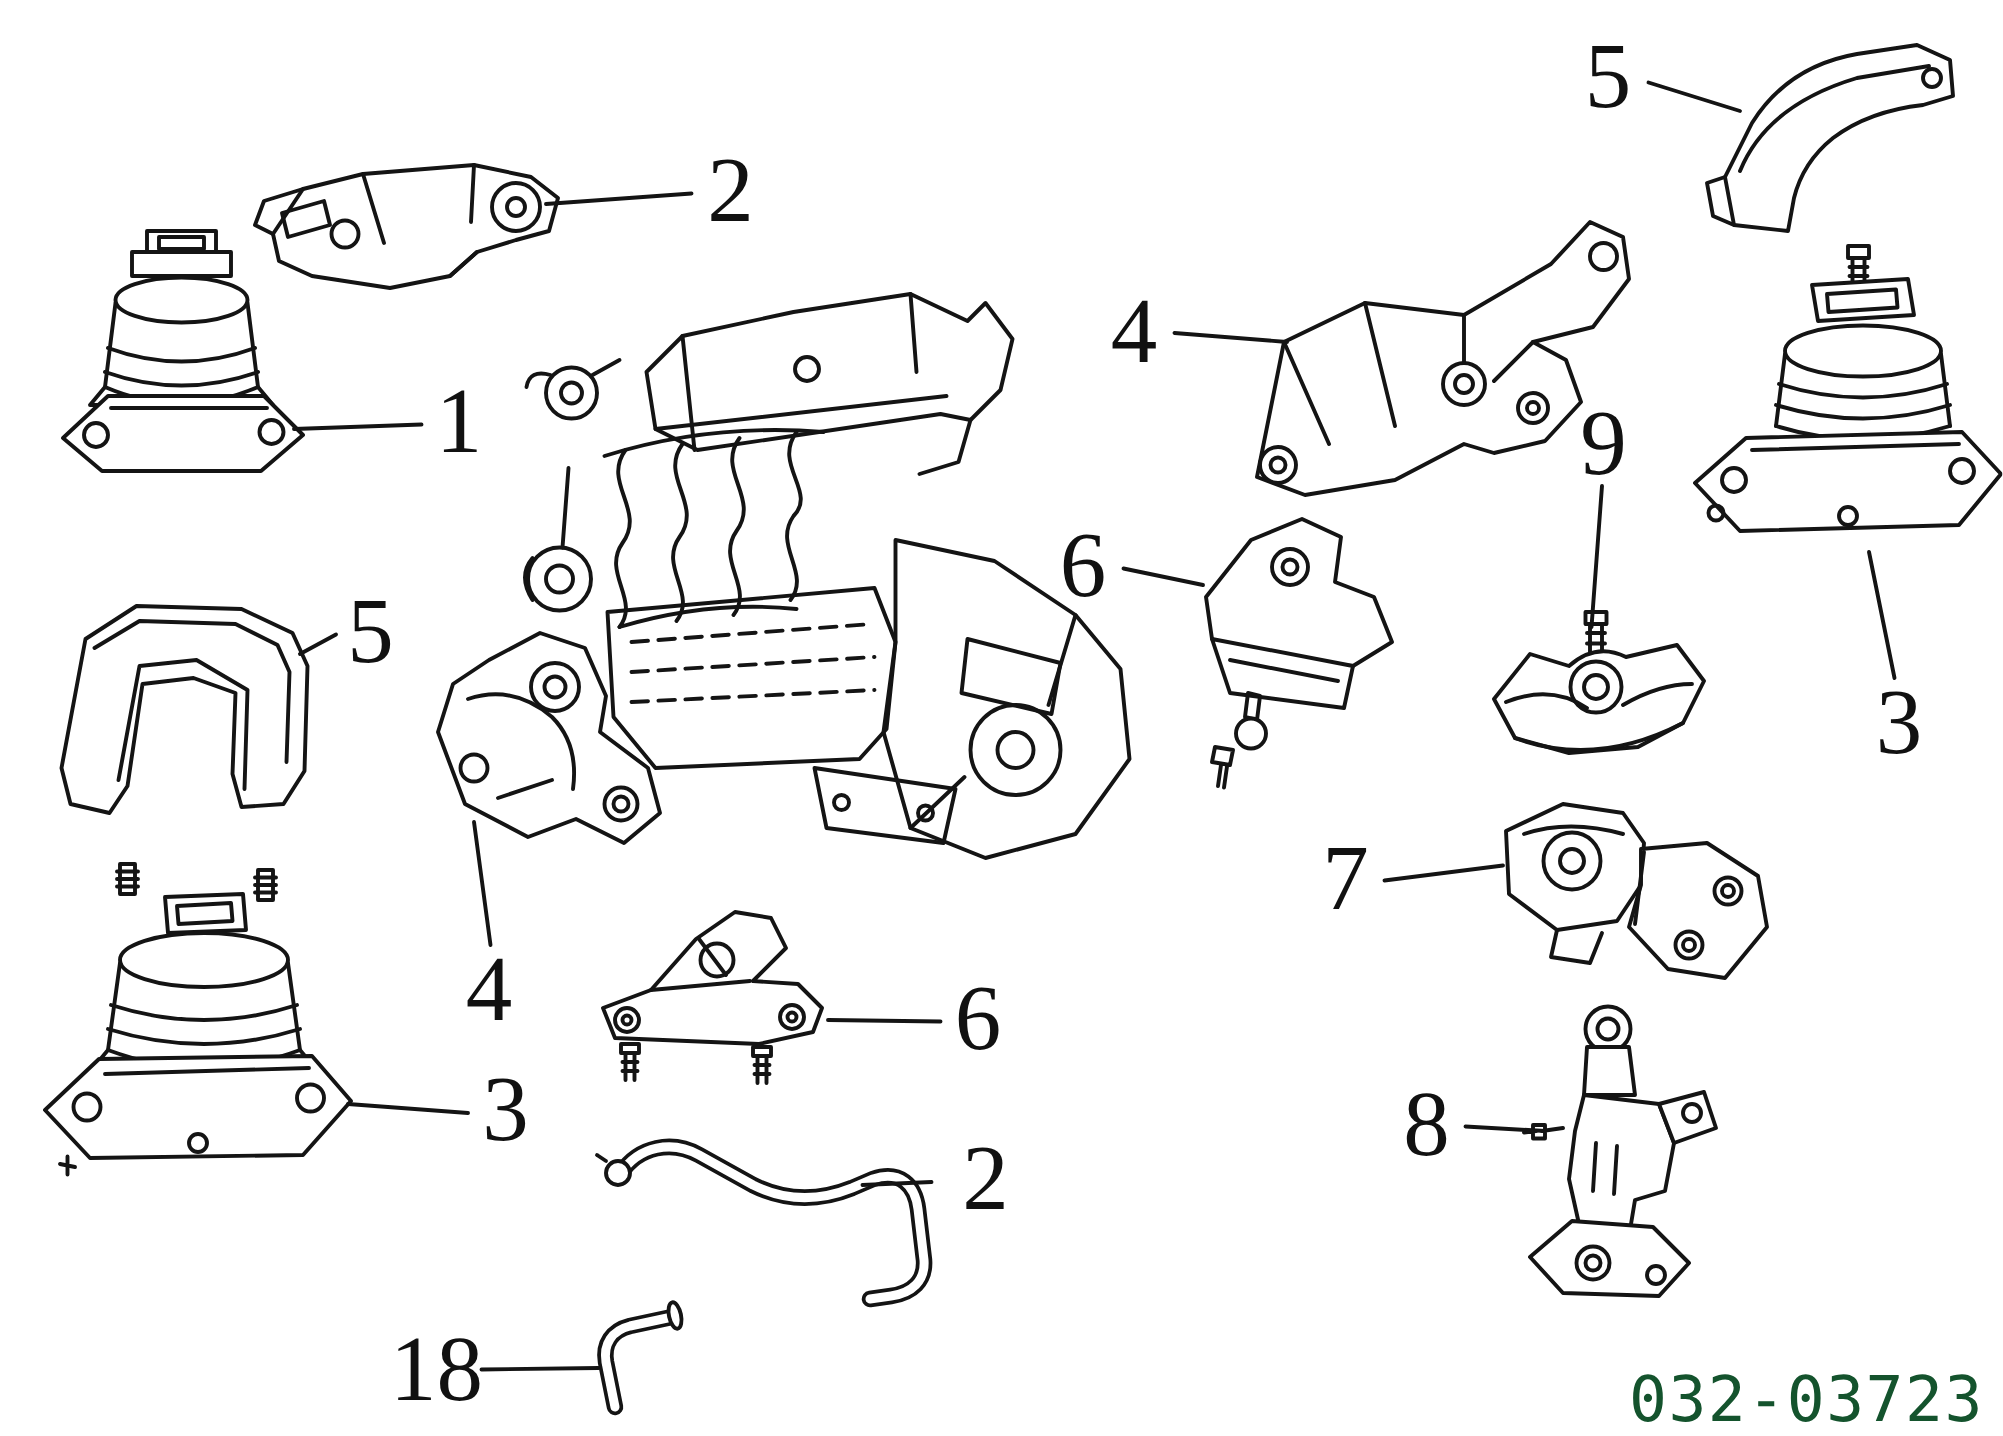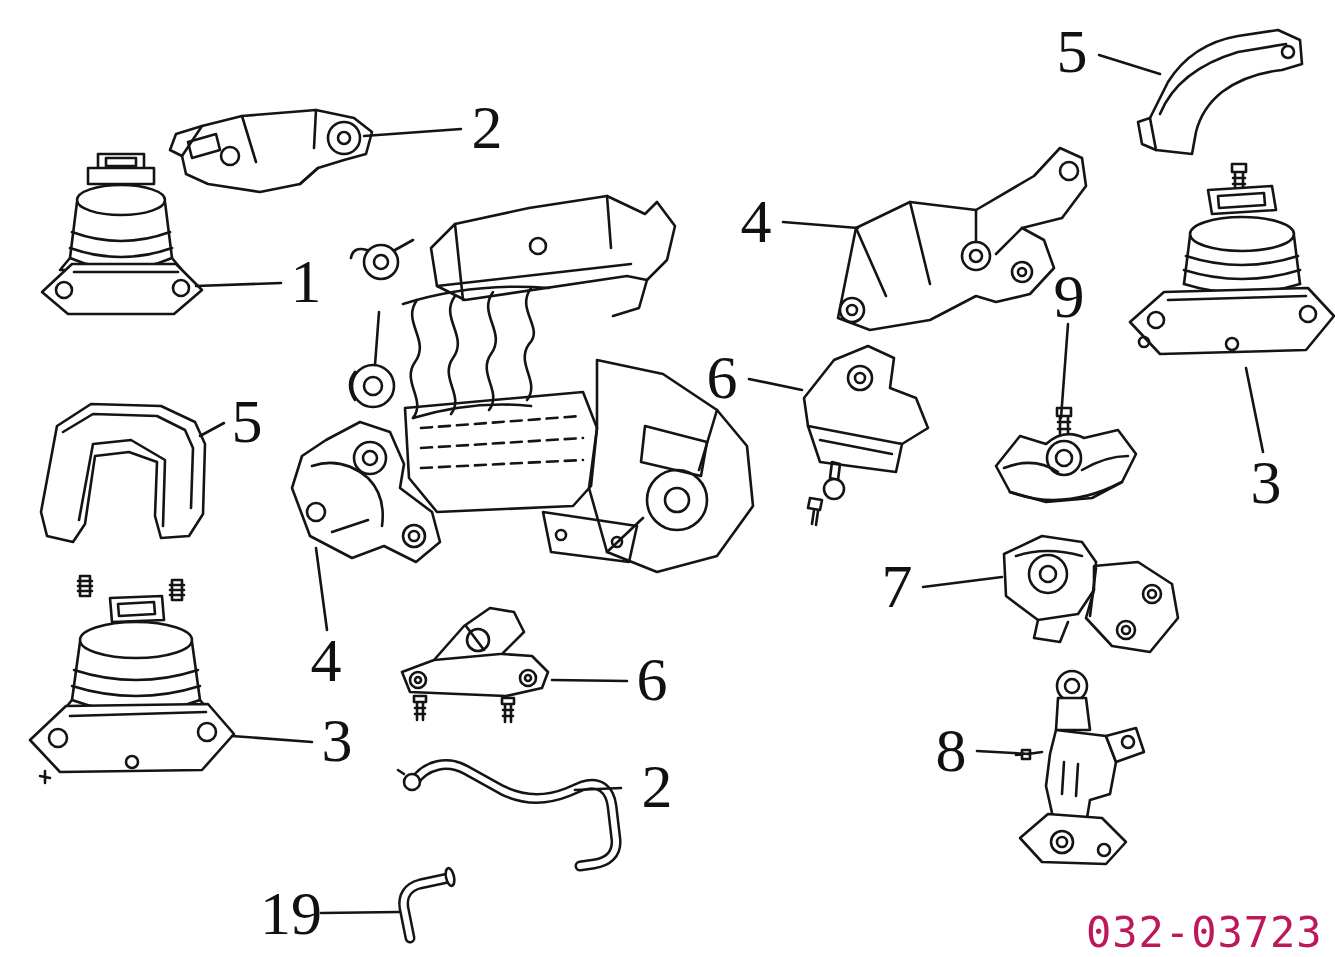--- a/index.html
+++ b/index.html
@@ -13,21 +13,21 @@
   .dash{stroke-dasharray:11 7;}
   .tube-o{fill:none;stroke:#141414;stroke-width:11;stroke-linecap:round;stroke-linejoin:round;}
   .tube-i{fill:none;stroke:#ffffff;stroke-width:6;stroke-linecap:round;stroke-linejoin:round;}
   .callout{
     position:absolute;transform:translate(-50%,-50%);
     font-size:62px;line-height:1;color:#111111;
     font-family:"Liberation Serif",serif;white-space:nowrap;
   }
   .diagram-code{
     position:absolute;left:1086px;top:908px;
-    font-family:"DejaVu Sans Mono",monospace;font-size:42px;color:#be185d;
+    font-family:"DejaVu Sans Mono",monospace;font-size:42px;color:#14532d;
     letter-spacing:1px;white-space:nowrap;
   }
 </style>
 </head>
 <body>
 
 <div class="canvas">
 
   <svg class="art" width="1335" height="957" viewBox="0 0 1335 957">
 
@@ -250,17 +250,17 @@
   <div class="callout" style="left:326px;top:660px">4</div>
   <div class="callout" style="left:756px;top:221px">4</div>
   <div class="callout" style="left:247px;top:421px">5</div>
   <div class="callout" style="left:1072px;top:51px">5</div>
   <div class="callout" style="left:652px;top:679px">6</div>
   <div class="callout" style="left:722px;top:377px">6</div>
   <div class="callout" style="left:897px;top:586px">7</div>
   <div class="callout" style="left:951px;top:750px">8</div>
   <div class="callout" style="left:1069px;top:296px">9</div>
   <div class="callout" style="left:657px;top:786px">2</div>
-  <div class="callout" style="left:291px;top:913px">19</div>
+  <div class="callout" style="left:291px;top:913px">18</div>
 
   <div class="diagram-code">032-03723</div>
 
 </div>
 
 </body></html>

